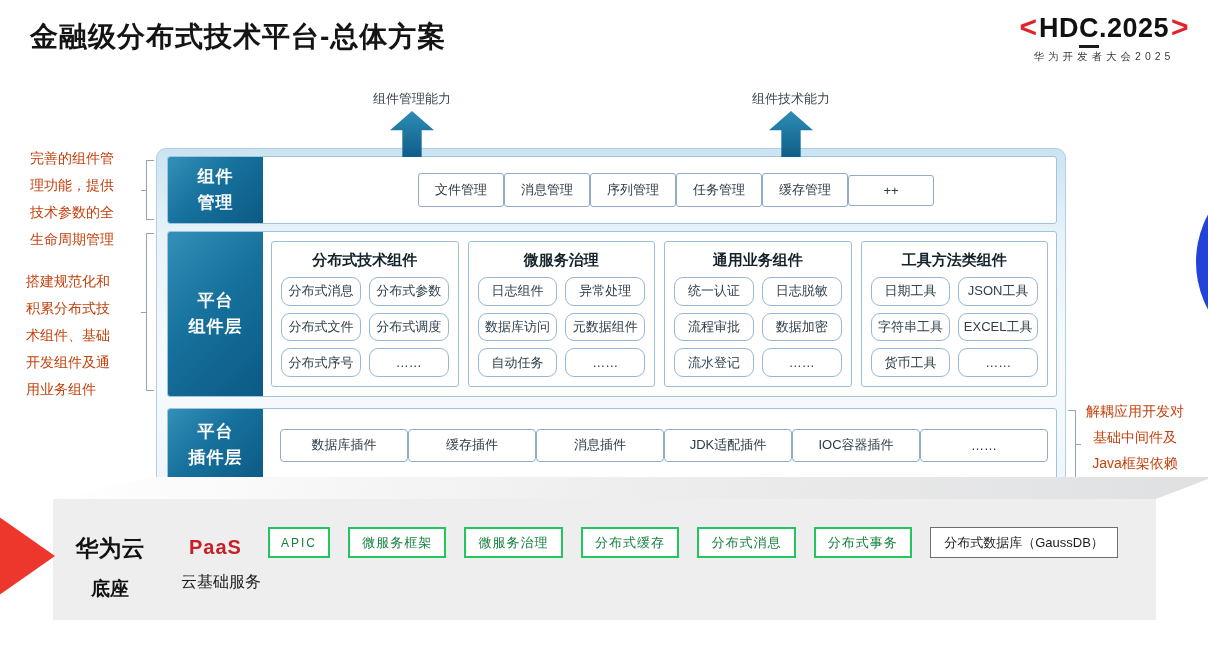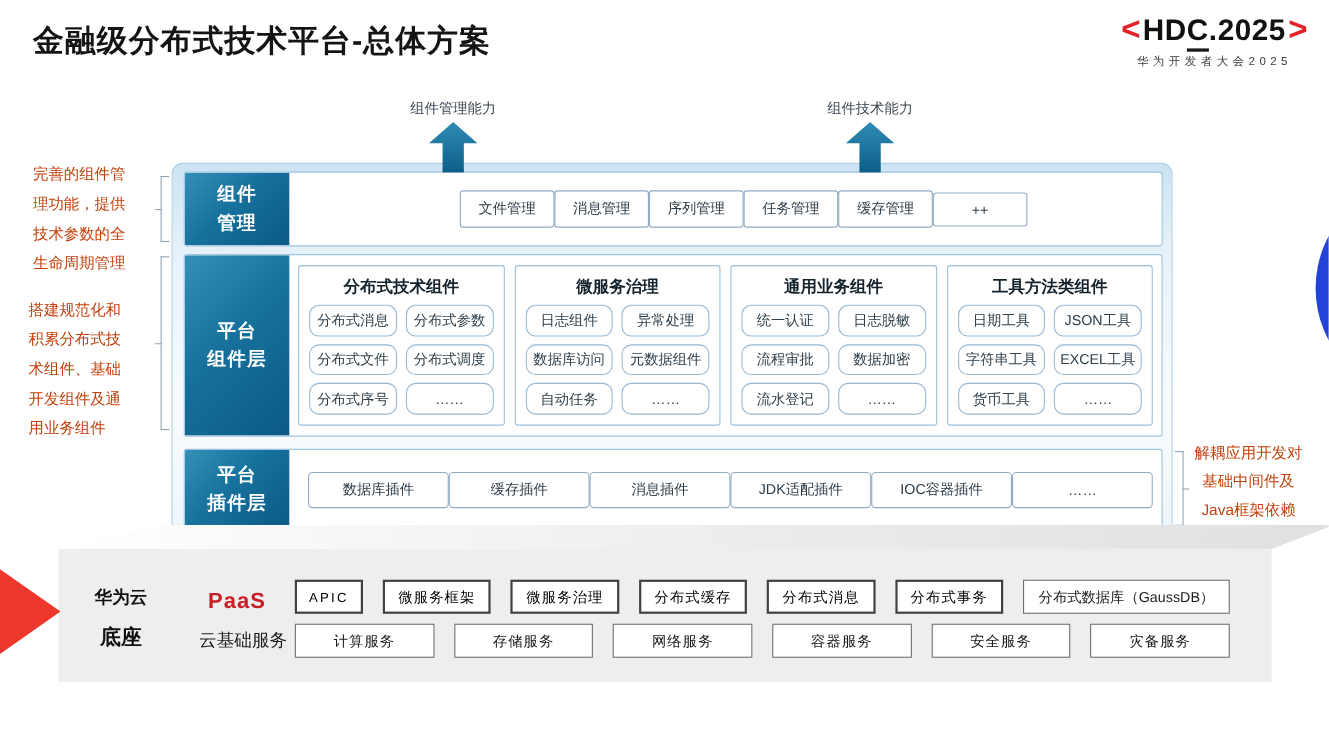--- a/index.html
+++ b/index.html
@@ -86,28 +86,28 @@
     clip-path:polygon(0 0, 100% 50%, 0 100%); z-index:4;
   }
   
   .bevel {
     position:absolute; left:53px; top:477px; width:1160px; height:22px;
     background:linear-gradient(100deg,#ffffff 0%,#ececed 55%,#dfe0e1 100%);
     clip-path:polygon(0px 22px, 97px 0px, 1160px 0px, 1103px 22px);
   }
   .slab { position:absolute; left:53px; top:499px; width:1103px; height:121px; background:#eeeeef; }
   .fnd-label { position:absolute; left:72px; top:533px; width:76px; text-align:center; font-weight:800; color:#111; }
-  .fnd-label .l1 { font-size:16px; }
+  .fnd-label .l1 { font-size:23px; }
   .fnd-label .l2 { font-size:19px; margin-top:12px; }
   .paas-label { position:absolute; left:189px; top:536px; font-size:20px; font-weight:800; color:#c81e25; letter-spacing:1px; }
   .cloud-label { position:absolute; left:181px; top:572px; font-size:16px; color:#1a1a1a; }
   .paas-row  { position:absolute; left:268px; top:527px; width:850px; height:31px; display:flex; gap:18px; }
   .cloud-row { position:absolute; left:268px; top:567px; width:850px; height:31px; display:flex; gap:18px; }
   .rbox {
-    flex:1; border:2px solid #404040; background:#fff; color:#000000; font-size:13px;
+    flex:1; border:2px solid #22c55e; background:#fff; color:#15803d; font-size:13px;
     display:flex; align-items:center; justify-content:center; letter-spacing:1px;
   }
   .rbox.narrow { flex:none; width:62px; letter-spacing:2px; font-size:12px; }
   .gauss {
     flex:none; width:188px; border:1px solid #6e6e6e; background:#fff; color:#1c1c1c;
     font-size:13px; display:flex; align-items:center; justify-content:center;
   }
   .cbox {
     flex:1; border:1px solid #6e6e6e; background:#fff; color:#161616; font-size:13px;
     display:flex; align-items:center; justify-content:center; letter-spacing:1px;
@@ -257,22 +257,14 @@
   <div class="paas-row">
     <span class="rbox narrow">APIC</span>
     <span class="rbox">微服务框架</span>
     <span class="rbox">微服务治理</span>
     <span class="rbox">分布式缓存</span>
     <span class="rbox">分布式消息</span>
     <span class="rbox">分布式事务</span>
     <span class="gauss">分布式数据库（GaussDB）</span>
   </div>
 
-  <div class="cloud-row">
-    <span class="cbox">计算服务</span>
-    <span class="cbox">存储服务</span>
-    <span class="cbox">网络服务</span>
-    <span class="cbox">容器服务</span>
-    <span class="cbox">安全服务</span>
-    <span class="cbox">灾备服务</span>
-  </div>
 
 </div>
 
 </body></html>

